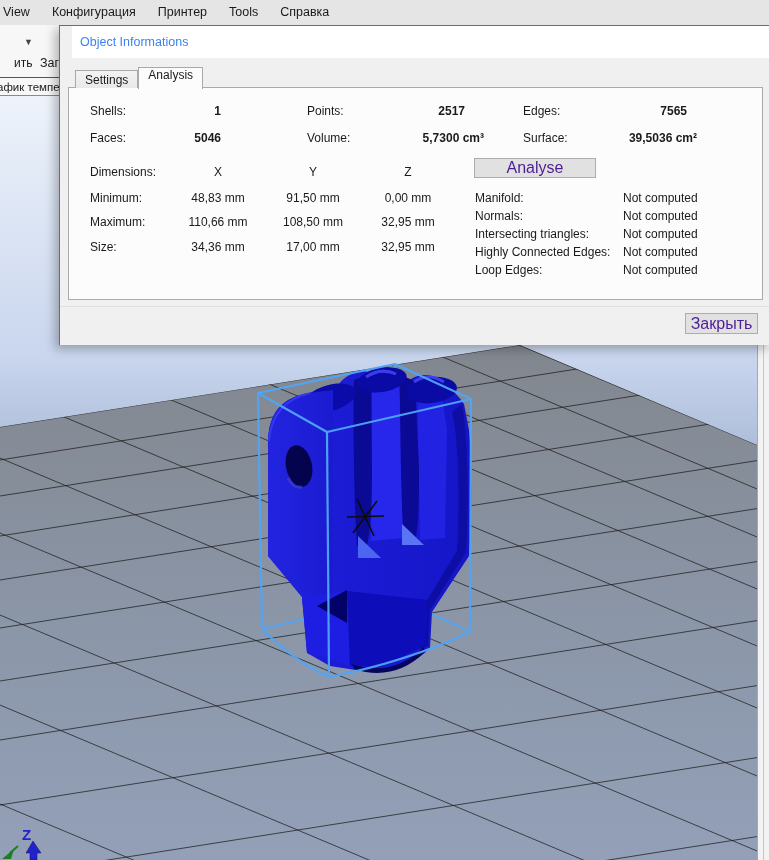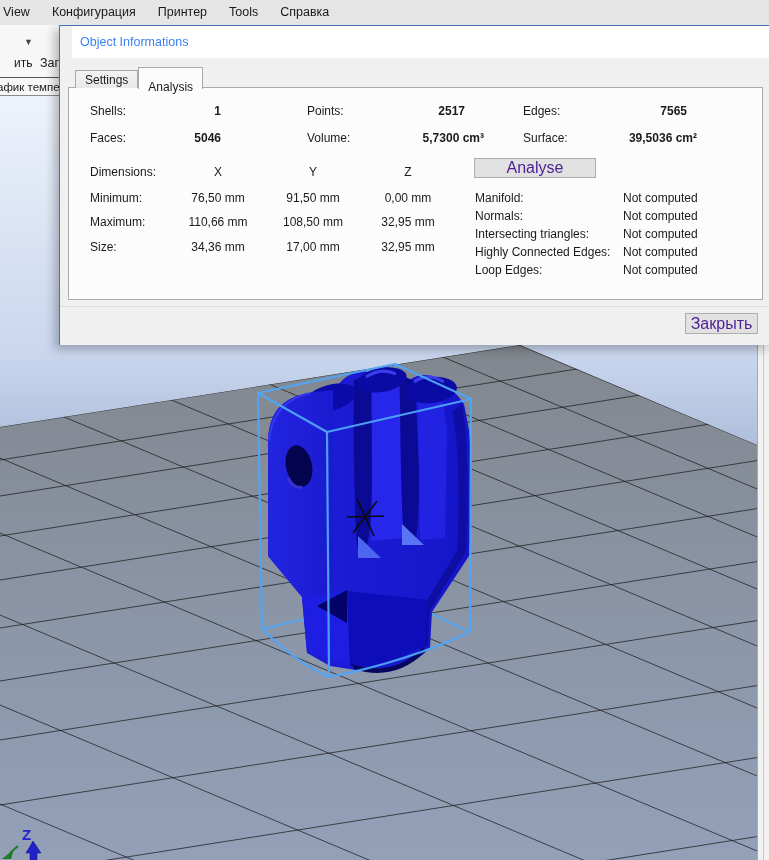--- a/index.html
+++ b/index.html
@@ -38,21 +38,21 @@
   .right-strip .vline{position:absolute; left:5px; top:0; width:1px; height:100%; background:#c6c6c6;}
   
   .dlg{position:absolute; left:59px; top:25px; width:712px; height:320px; z-index:20;
     background:#f0f0f0; border:1px solid var(--dlg-border);
     box-shadow:-4px 4px 10px rgba(0,0,0,.28);}
   .dlg-title{position:absolute; left:12px; top:0; right:0; height:32px; background:#fff;
     font-size:12.5px; line-height:32px; padding-left:8px; color:#3b82f6;}
   .tabs{position:absolute; left:15px; top:41px; height:21px; display:flex; align-items:flex-end; z-index:3;}
   .tab{border:1px solid #a9a9a9; border-bottom:none; padding:2px 9px 3px 9px; font-size:12px;
     background:linear-gradient(#f2f2f2,#e9e9e9); height:18px; cursor:default;}
-  .tab.active{background:#fcfcfc; height:22px; padding-top:12px; position:relative; margin-bottom:-1px;}
+  .tab.active{background:#fcfcfc; height:22px; padding-top:0; position:relative; margin-bottom:-1px;}
   .tabpage{position:absolute; left:8px; top:61px; width:695px; height:213px;
     background:#fcfcfc; border:1px solid #aaa;}
   .lbl{position:absolute; white-space:nowrap; font-size:12px; color:#1a1a1a;}
   .val{position:absolute; white-space:nowrap; font-size:12px; font-weight:bold; text-align:right;}
   .colbox{position:absolute; width:90px; text-align:center; white-space:nowrap;}
   .btn{position:absolute; background:#e1e1e1; border:1px solid #adadad; font-size:16px;
     font-family:inherit; color:#4c1d95; cursor:default;}
   .analyse{left:405px; top:70px; width:122px; height:20px;}
   .dlg-footer{position:absolute; left:0; top:280px; width:100%; height:39px;
     background:#f0f0f0; border-top:1px solid #dfdfdf;}
@@ -212,21 +212,21 @@
     <span class="val" style="left:300px; top:43px; width:115px;">5,7300 cm³</span>
     <span class="lbl" style="left:454px; top:43px;">Surface:</span>
     <span class="val" style="left:520px; top:43px; width:108px;">39,5036 cm²</span>
 
     <span class="lbl" style="left:21px; top:77px;">Dimensions:</span>
     <span class="lbl colbox" style="left:104px; top:77px;">X</span>
     <span class="lbl colbox" style="left:199px; top:77px;">Y</span>
     <span class="lbl colbox" style="left:294px; top:77px;">Z</span>
 
     <span class="lbl" style="left:21px; top:103px;">Minimum:</span>
-    <span class="lbl colbox" style="left:104px; top:103px;">76,50 mm</span>
+    <span class="lbl colbox" style="left:104px; top:103px;">48,83 mm</span>
     <span class="lbl colbox" style="left:199px; top:103px;">91,50 mm</span>
     <span class="lbl colbox" style="left:294px; top:103px;">0,00 mm</span>
 
     <span class="lbl" style="left:21px; top:127px;">Maximum:</span>
     <span class="lbl colbox" style="left:104px; top:127px;">110,66 mm</span>
     <span class="lbl colbox" style="left:199px; top:127px;">108,50 mm</span>
     <span class="lbl colbox" style="left:294px; top:127px;">32,95 mm</span>
 
     <span class="lbl" style="left:21px; top:152px;">Size:</span>
     <span class="lbl colbox" style="left:104px; top:152px;">34,36 mm</span>

